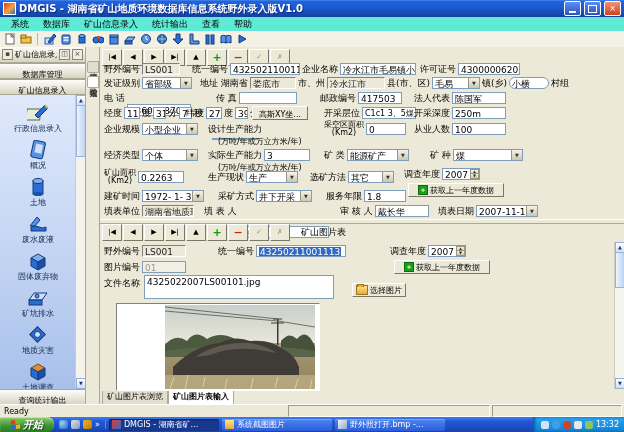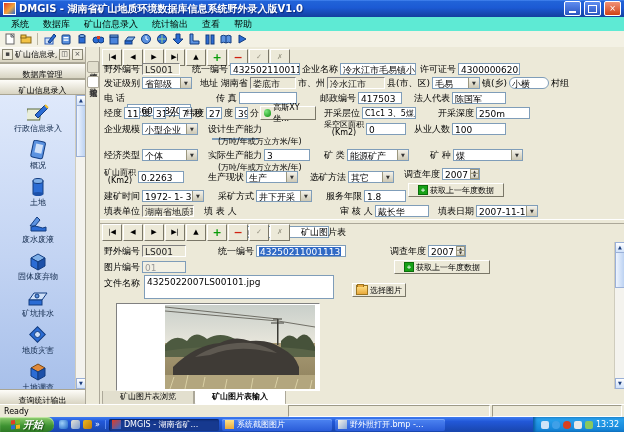--- a/index.html
+++ b/index.html
@@ -80,21 +80,21 @@
   .ico-green-box{width:8px;height:8px;background:#17a117;border:1px solid #0a6d0a;color:#fff;font-size:6px;line-height:7px;text-align:center;font-weight:bold;}
   .ico-folder{width:10px;height:8px;background:linear-gradient(180deg,#ffe187,#e8a93c);border:1px solid #9c7420;position:relative;}
   .ico-folder:before{content:"";position:absolute;left:0;top:-2px;width:5px;height:2px;background:#e8a93c;border:1px solid #9c7420;border-bottom:none;}
   .splitter{position:absolute;left:0;right:0;height:3px;background:#ece9d8;border-top:1px solid #fff;border-bottom:1px solid #aca899;}
   
   .pic-white{position:absolute;background:#fff;border:1px solid;border-color:#808080 #fff #fff #808080;}
   .vsb{position:absolute;right:0;width:9px;background:#f4f3ee;border-left:1px solid #cfccbd;}
   .vsb .ar{position:absolute;left:0;width:8px;height:9px;background:linear-gradient(180deg,#fff,#cfe0f8);border:1px solid #9ab0d8;font-size:5px;line-height:8px;text-align:center;color:#1a3c7c;}
   .vsb .thumb{position:absolute;left:0;top:10px;width:8px;height:34px;background:linear-gradient(90deg,#eef4fe,#bcd2f2);border:1px solid #9ab0d8;}
   .btabs{position:absolute;left:2px;bottom:0;display:flex;}
-  .btab{height:13px;padding:0 17px;border:1px solid #aca899;border-top:none;background:#e2dfce;font-size:8px;line-height:12px;border-radius:0 0 2px 2px;}
+  .btab{height:13px;padding:0 4px;border:1px solid #aca899;border-top:none;background:#e2dfce;font-size:8px;line-height:12px;border-radius:0 0 2px 2px;}
   .btab.sel{background:#fff;font-weight:bold;}
   
   .statusbar{position:absolute;left:0;right:0;bottom:15px;height:12px;background:#ece9d8;border-top:1px solid #fff;
     display:flex;align-items:center;font-size:8px;}
   .statusbar .txt{padding-left:4px;flex:1;}
   .sb-pane{height:10px;border:1px solid;border-color:#9d9a87 #fff #fff #9d9a87;margin-right:2px;}
   .taskbar{position:absolute;left:0;right:0;bottom:0;height:15px;background:linear-gradient(180deg,#3e7cf0 0%,#2258d8 30%,#1845ac 100%);
     display:flex;align-items:center;}
   .startbtn{height:15px;width:54px;background:linear-gradient(180deg,#8fce6f,#3d9231 60%,#2f7a26);border-radius:0 7px 7px 0;
     display:flex;align-items:center;justify-content:center;gap:3px;color:#fff;font-size:10px;font-style:italic;font-weight:bold;
@@ -413,29 +413,29 @@
       </div>
       <div class="fg" style="left:86px;top:60px;">
         <span class="lb">纬度</span>
         <span class="inp" style="width:16px;">27</span>
         <span class="lb">度</span>
         <span class="inp" style="width:13px;">39</span>
         <span class="lb">分</span>
         <span class="inp" style="width:13px;">31</span>
         <span class="lb">秒</span>
       </div>
-      <span class="xbtn" style="left:160px;top:59px;width:56px;">
+      <span class="xbtn" style="left:152px;top:59px;width:56px;flex-direction:column;">
         <span class="ico-green-ball"></span>
         <span>高斯XY坐...</span>
       </span>
       <div class="fg" style="left:224px;top:60px;">
         <span class="lb">开采层位</span>
         <span class="inp" style="width:54px;font-size:8px;">C1c1 3、5煤层</span>
       </div>
-      <div class="fg" style="left:314px;top:60px;margin-left:24px;">
+      <div class="fg" style="left:314px;top:60px;">
         <span class="lb">开采深度</span>
         <span class="inp" style="width:54px;">250m</span>
       </div>
 
       <div class="fg" style="left:4px;top:76px;">
         <span class="lb">企业规模</span>
         <span class="inp dd" style="width:56px;"><span>小型企业</span><span class="arrow">▼</span></span>
       </div>
       <div class="fg" style="left:108px;top:76px;flex-direction:column;">
         <span class="lb">设计生产能力</span>

